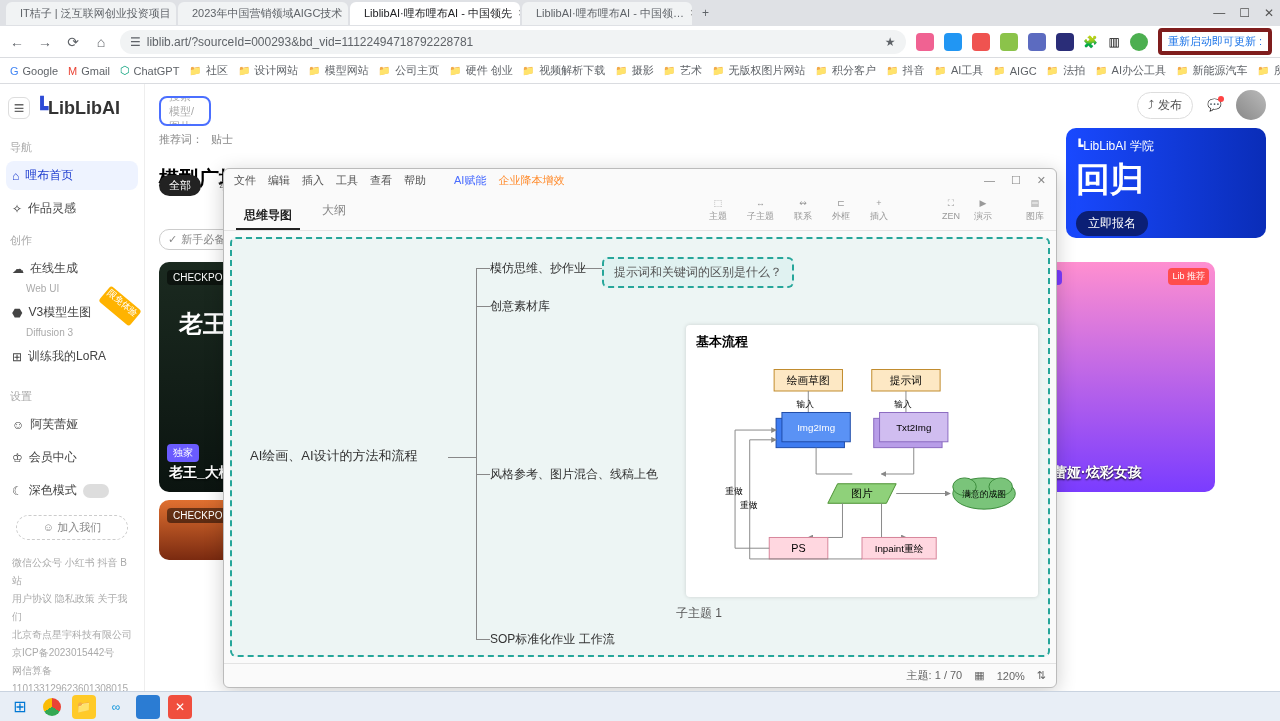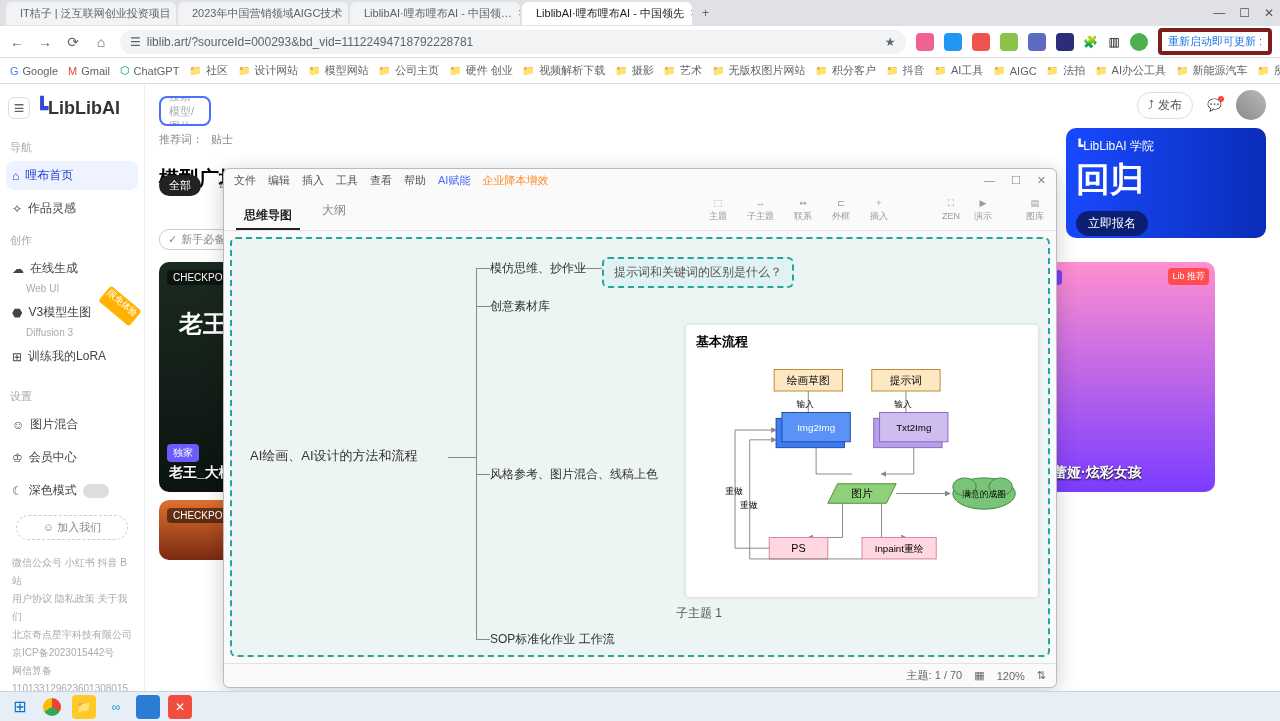--- a/index.html
+++ b/index.html
@@ -66,21 +66,21 @@
 .card { width: 200px; height: 230px; border-radius: 10px; background: #333; position: relative; overflow: hidden; color: #fff; }
 .card-tag { position: absolute; left: 8px; top: 8px; background: rgba(0,0,0,.5); padding: 2px 6px; border-radius: 4px; font-size: 10px; }
 .card-tag.lora { background: #7a3cff; }
 .card-tag.exc { background: #6a5bff; left: 8px; bottom: 30px; top: auto; }
 .card-title { position: absolute; bottom: 10px; left: 10px; font-size: 14px; font-weight: bold; text-shadow: 0 1px 2px #000; }
 .card-top-right { position: absolute; right: 6px; top: 6px; background: #ff4d4d; border-radius: 4px; padding: 2px 4px; font-size: 9px; }
 
 
 .overlay { position: absolute; left: 223px; top: 84px; width: 834px; height: 520px; background: #fafafa; border: 1px solid #bbb; border-radius: 6px; box-shadow: 0 4px 20px rgba(0,0,0,.2); display: flex; flex-direction: column; }
 .ov-menu { height: 22px; display: flex; align-items: center; gap: 12px; padding: 0 10px; font-size: 11px; color: #555; }
-.ov-menu .ai { color: #4a6dff; }
+.ov-menu .ai { color: #4a6dff; margin-left: 16px; }
 .ov-menu .ent { color: #ff8a2a; }
 .ov-win { margin-left: auto; display: flex; gap: 16px; color: #888; font-size: 11px; }
 .ov-tabs { height: 40px; display: flex; align-items: center; padding: 0 12px; gap: 14px; border-bottom: 1px solid #e3e3e3; }
 .ov-tab { font-size: 12px; color: #888; padding: 4px 8px; }
 .ov-tab.active { color: #222; font-weight: bold; border-bottom: 2px solid #222; margin-top: 12px; }
 .ov-tools { margin-left: auto; display: flex; gap: 20px; }
 .ov-tool { display: flex; flex-direction: column; align-items: center; font-size: 9px; color: #999; gap: 2px; }
 .ov-right-tools { display: flex; gap: 14px; margin-left: 40px; }
 
 .canvas { flex: 1; position: relative; overflow: hidden; border: 2px dashed #26a69a; margin: 6px; border-radius: 6px; background: rgba(38,166,154,.06); }
@@ -104,28 +104,28 @@
 
 <div class="tabs-bar">
   <div class="tab">
       <span class="favicon" style="background:#ff983b"></span>
       <span>IT桔子 | 泛互联网创业投资项目</span>
     </div>
   <div class="tab">
       <span class="favicon" style="background:#f4c20d"></span>
       <span>2023年中国营销领域AIGC技术</span>
     </div>
+  <div class="tab active">
+      <span class="favicon" style="background:#3a6df0"></span>
+      <span>LiblibAI·哩布哩布AI - 中国领先</span>
+      <span class="tab-close">×</span>
+    </div>
   <div class="tab">
       <span class="favicon" style="background:#3a6df0"></span>
       <span>LiblibAI·哩布哩布AI - 中国领…</span>
-      <span class="tab-close">×</span>
-    </div>
-  <div class="tab active">
-      <span class="favicon" style="background:#3a6df0"></span>
-      <span>LiblibAI·哩布哩布AI - 中国领先</span>
       <span class="tab-close">×</span>
     </div>
   <div style="padding:0 8px;color:#5f6368;">+</div>
   <div class="win-controls">
     <span>—</span>
     <span>☐</span>
     <span>✕</span>
   </div>
 </div>
 
@@ -215,21 +215,21 @@
         <div class="ribbon">限免体验</div>
       </div>
     <div class="side-sub">Diffusion 3</div>
     <div class="side-item">
         <span>⊞</span>
         <span>训练我的LoRA</span>
       </div>
     <div class="side-group" style="margin-top:8px;">设置</div>
     <div class="side-item">
         <span>☺</span>
-        <span>图片混合</span>
+        <span>阿芙蕾娅</span>
       </div>
     <div class="side-item">
         <span>♔</span>
         <span>会员中心</span>
       </div>
     <div class="side-item">
         <span>☾</span>
         <span>深色模式</span>
         <span class="toggle"></span>
       </div>

